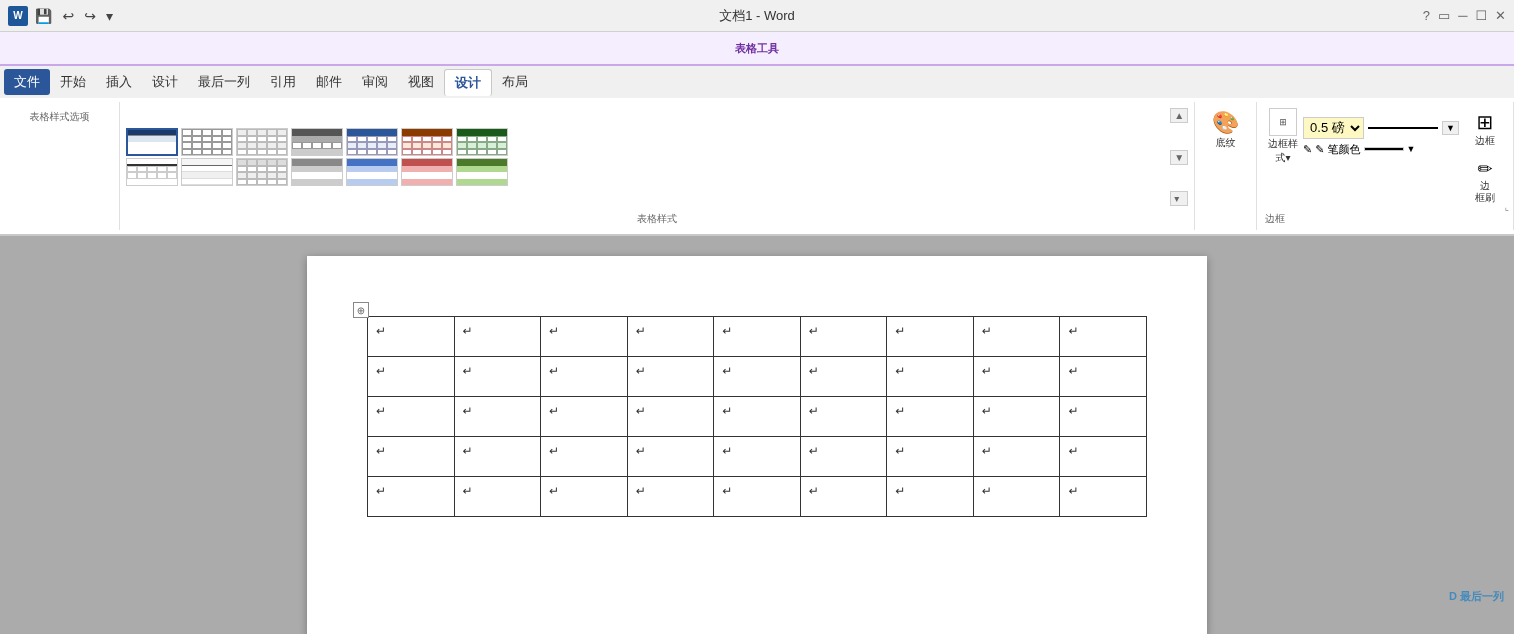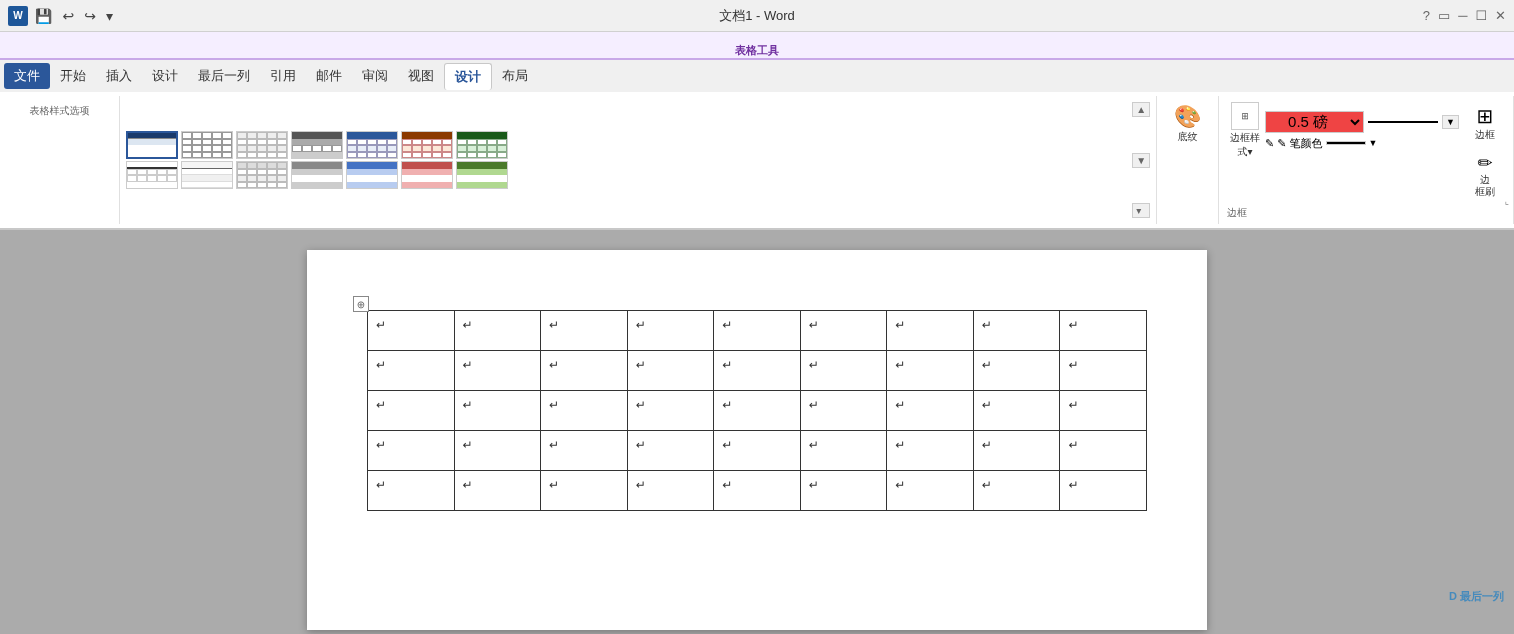--- a/index.html
+++ b/index.html
@@ -47,23 +47,23 @@
     }
     .qa-btn {
       font-size: 14px;
       color: #444;
       cursor: pointer;
       padding: 2px 3px;
     }
     .table-tools-banner-wrapper {
       position: relative;
       background: #f5eeff;
-      height: 28px;
-      display: flex;
-      align-items: flex-end;
+      height: 34px;
+      display: flex;
+      align-items: center;
       justify-content: center;
       border-bottom: 2px solid #c8a8e8;
     }
 
     
     .menu-bar {
       display: flex;
       align-items: center;
       height: 32px;
       padding: 0 4px;
@@ -189,25 +189,25 @@
       position: fixed;
       bottom: 30px;
       right: 10px;
       font-size: 11px;
       color: #1a7dc4;
       font-weight: bold;
       opacity: 0.7;
     }
     .line-weight-select {
       height: 22px;
-      font-size: 15px;
+      font-size: 13px;
       border: 1px solid #ccc;
       min-width: 60px;
-      background: #ef4444;
-      padding: 0 18px;
+      background: #fef9c3;
+      padding: 0 2px;
     }
   </style>
 </head>
 <body>
 
 <div class="title-bar">
   <div class="title-bar-left">
     <div class="word-icon">W</div>
     <div class="quick-access">
       <span class="qa-btn">💾</span>
@@ -552,20 +552,21 @@
           </div>
         </div>
       </div>
 
       <div style="display:flex;flex-direction:column;justify-content:space-between;align-self:stretch;padding:2px 0;">
         <span style="font-size:10px;cursor:pointer;color:#666;border:1px solid #ccc;padding:1px 3px;background:#f0f0f0;">▲</span>
         <span style="font-size:10px;cursor:pointer;color:#666;border:1px solid #ccc;padding:1px 3px;background:#f0f0f0;">▼</span>
         <span style="font-size:10px;cursor:pointer;color:#666;border:1px solid #ccc;padding:1px 3px;background:#f0f0f0;">▾</span>
       </div>
     </div>
+    <div class="group-bottom-label">表格样式</div>
   </div>
 
   <div style="display:flex;flex-direction:column;align-items:center;padding:4px 8px;border-right:1px solid #e0e0e0;">
     <div class="big-btn">
       <div style="font-size:22px;">🎨</div>
       <div style="font-size:10px;color:#333;">底纹</div>
     </div>
   </div>
 
   <div style="display:flex;flex-direction:column;padding:4px 8px;border-right:1px solid #e0e0e0;position:relative;">

